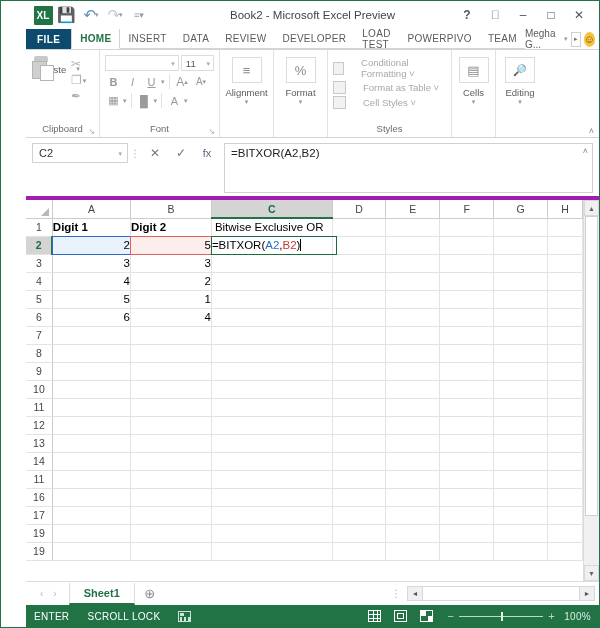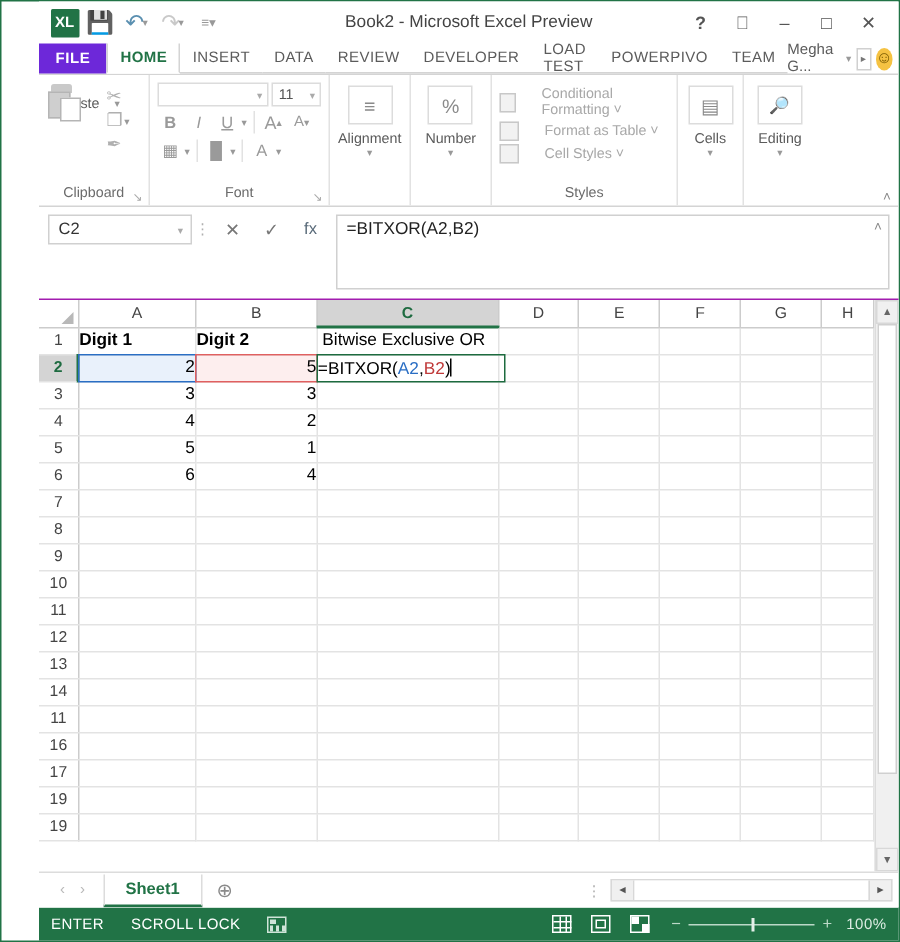--- a/index.html
+++ b/index.html
@@ -59,21 +59,21 @@
 
   
   .tabstrip {
     height: 21px; flex: 0 0 21px;
     display: flex; align-items: stretch;
     background: #fff;
     border-bottom: 1px solid #d4d4d4;
     position: relative;
   }
   .tab-file {
-    background: #6d28d9; color: #fff;
+    background: #0c4a6e; color: #fff;
     font-size: 10px; font-weight: bold;
     letter-spacing: .4px;
     padding: 0 11px;
     display: flex; align-items: center;
   }
   .tab {
     font-size: 10px; color: #5b5b5b;
     letter-spacing: .3px;
     padding: 0 8px;
     display: flex; align-items: center;
@@ -208,21 +208,21 @@
     position: absolute; right: 5px; bottom: 1px;
     font-size: 9px; color: #888;
   }
 
   
   .fxbar {
     flex: 0 0 62px; height: 62px;
     background: #fff;
     display: flex; align-items: flex-start;
     padding: 5px 6px 0 6px;
-    border-bottom: 1px solid #a21caf;
+    border-bottom: 4px solid #a21caf;
   }
   .namebox {
     width: 96px; height: 20px;
     border: 1px solid #d0d0d0; background: #fff;
     font-size: 11px; color: #333;
     display: flex; align-items: center;
     padding-left: 6px; position: relative;
   }
   .namebox .box-caret { top: 6px; right: 5px; }
   .grip-dots {
@@ -594,21 +594,21 @@
         <div class="big-caret">▾</div>
       </div>
       <div class="grp-label"></div>
     </div>
 
     <div class="grp g-big">
       <div class="grp-body" style="display:block;">
         <div class="big-btn">
           <span>%</span>
         </div>
-        <div class="big-lbl">Number</div>
+        <div class="big-lbl">Format</div>
         <div class="big-caret">▾</div>
       </div>
       <div class="grp-label"></div>
     </div>
 
     <div class="grp g-styles">
       <div class="grp-body">
         <div class="style-rows">
           <div class="style-row">
             <span class="style-ico"></span>

